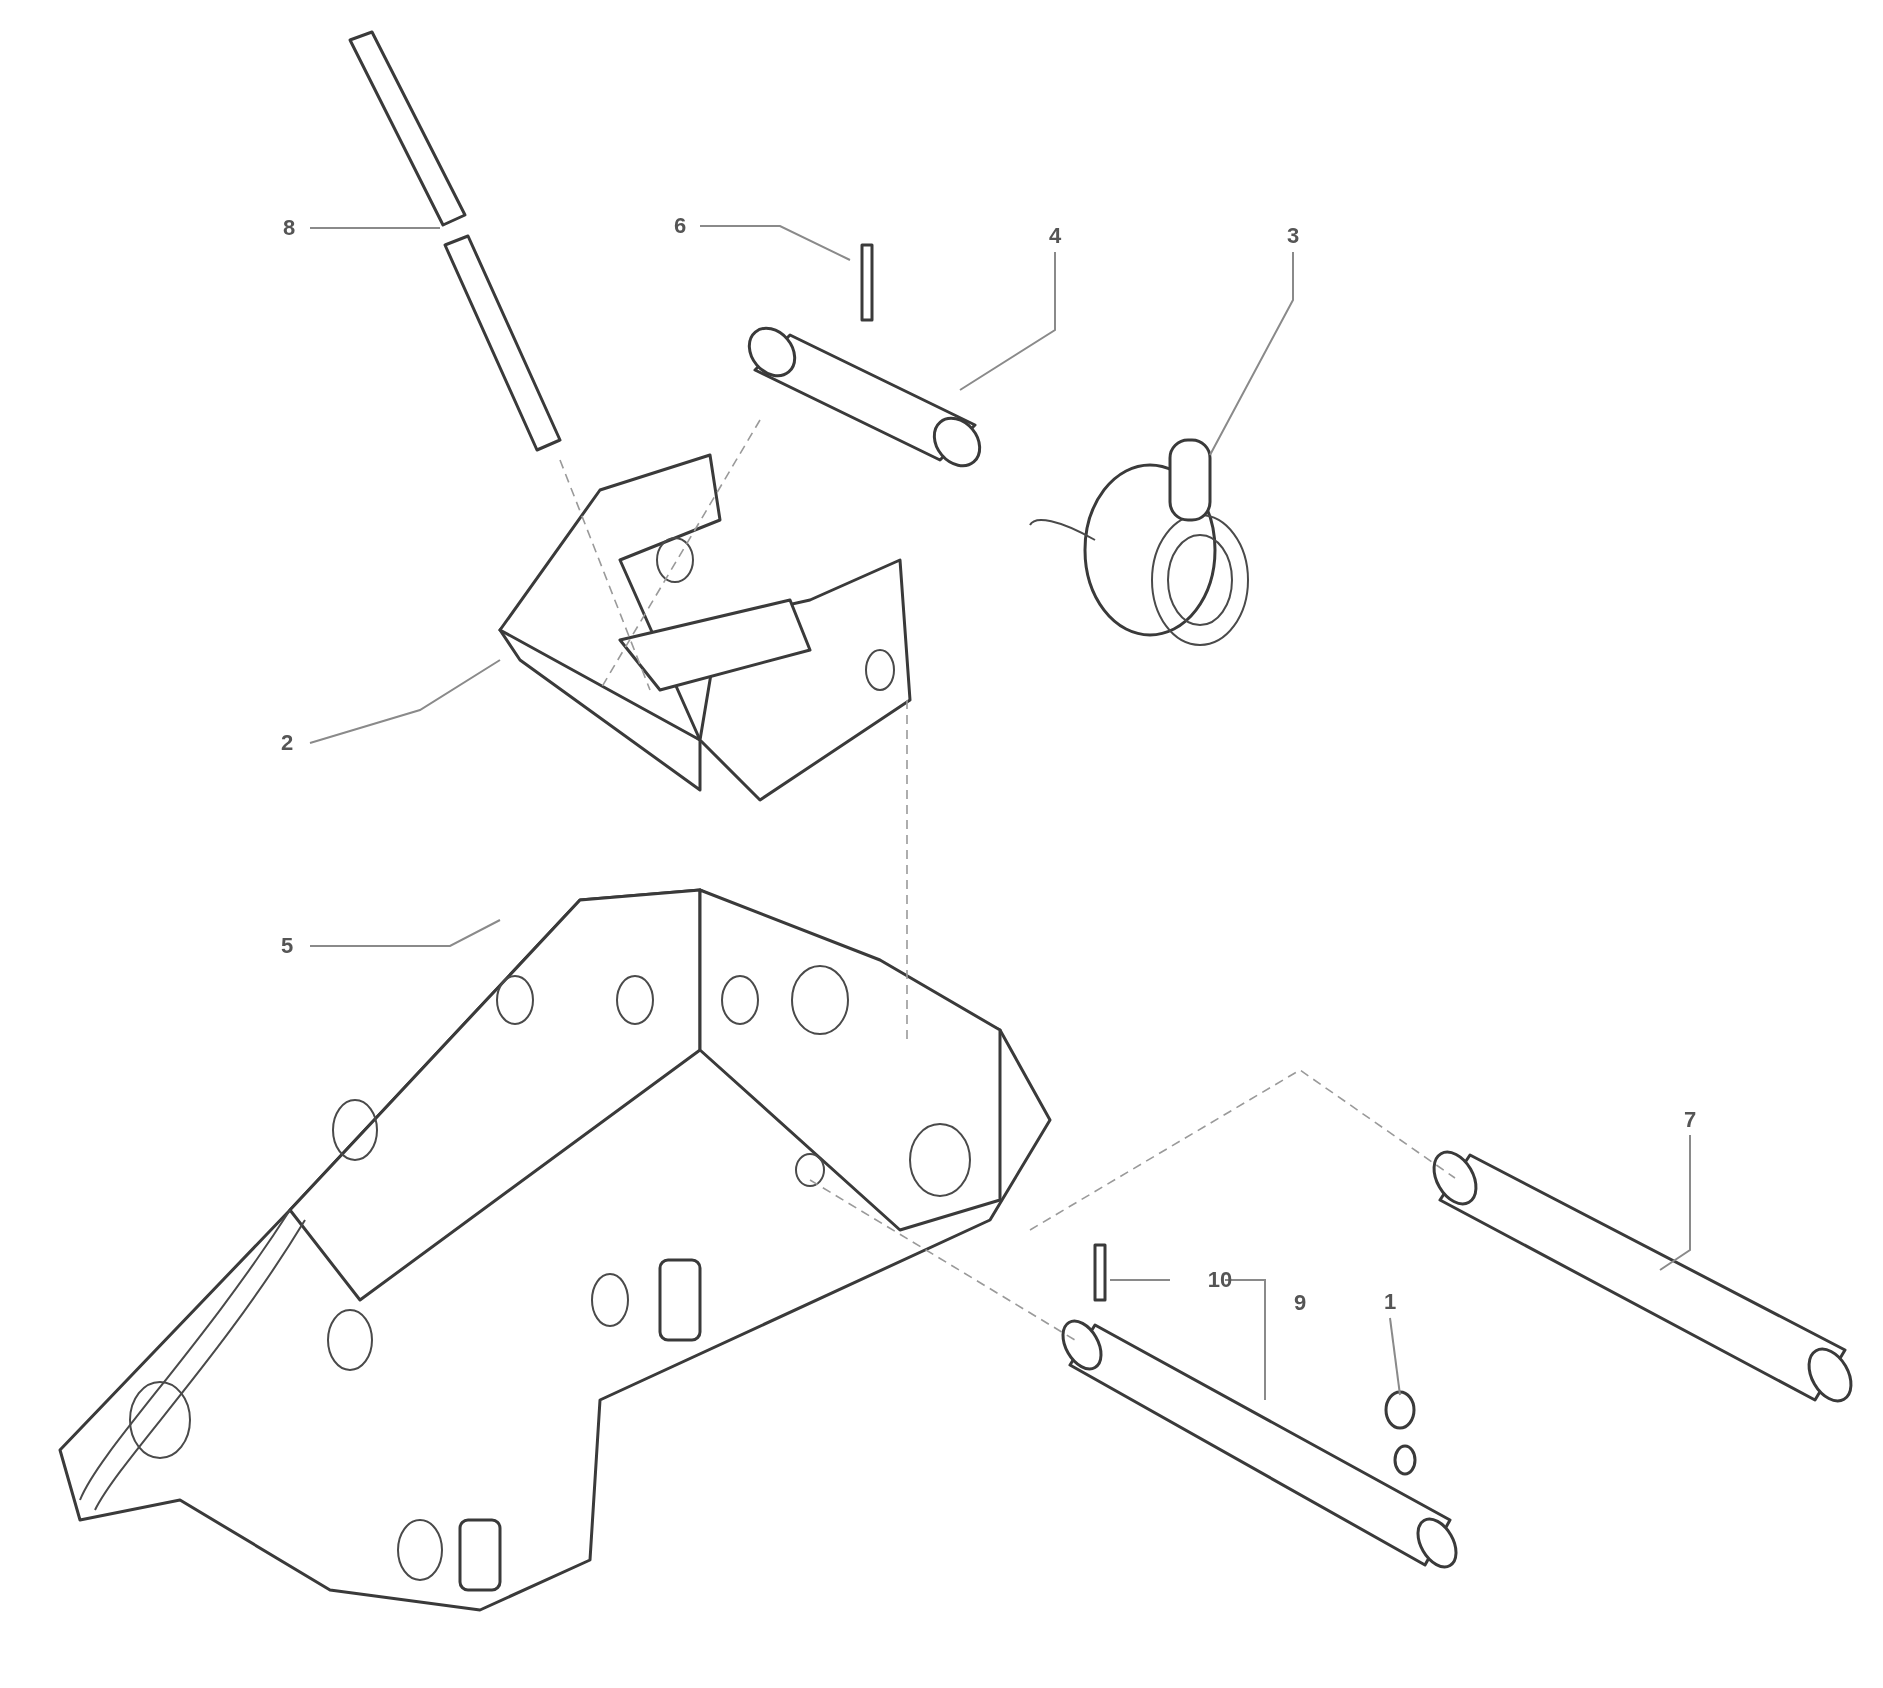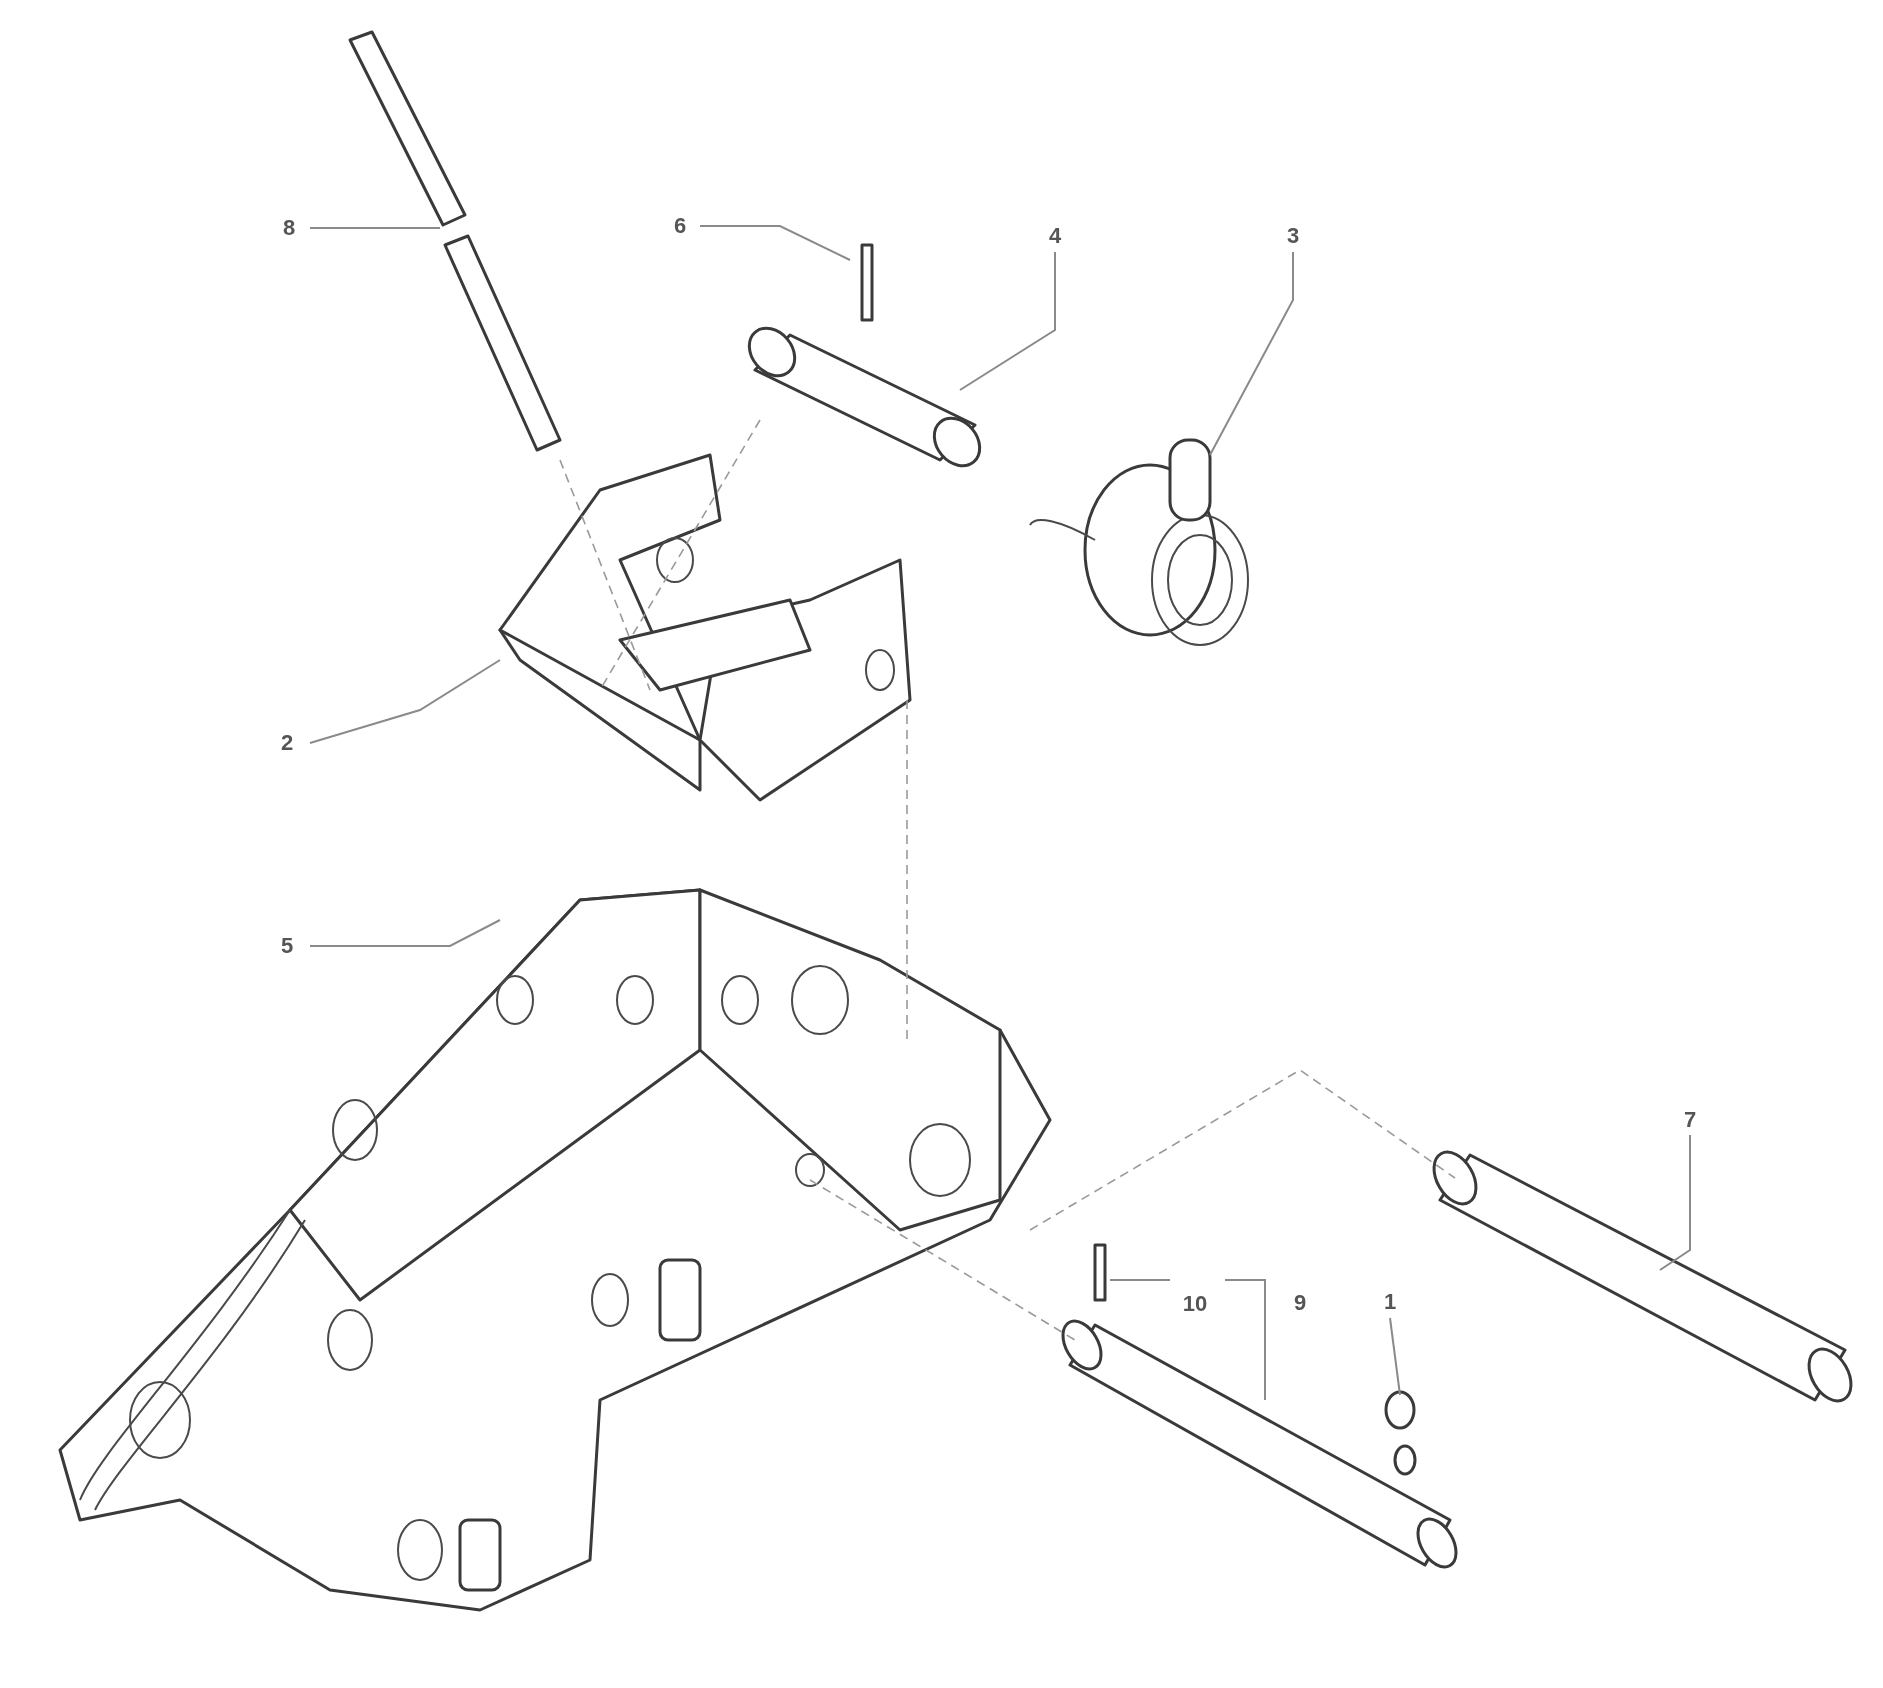--- a/index.html
+++ b/index.html
@@ -114,15 +114,15 @@
   </g>
 </svg>
 
 <div class="callout" style="left:289px;top:228px;">8</div>
 <div class="callout" style="left:680px;top:226px;">6</div>
 <div class="callout" style="left:1055px;top:236px;">4</div>
 <div class="callout" style="left:1293px;top:236px;">3</div>
 <div class="callout" style="left:287px;top:743px;">2</div>
 <div class="callout" style="left:287px;top:946px;">5</div>
 <div class="callout" style="left:1690px;top:1120px;">7</div>
-<div class="callout" style="left:1195px;top:1280px;margin-top:24px;">10</div>
+<div class="callout" style="left:1220px;top:1280px;">10</div>
 <div class="callout" style="left:1300px;top:1303px;">9</div>
 <div class="callout" style="left:1390px;top:1302px;">1</div>
 
 </body></html>

